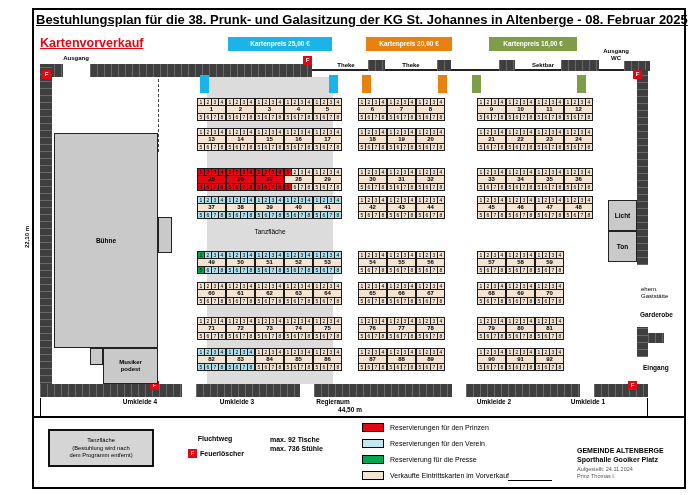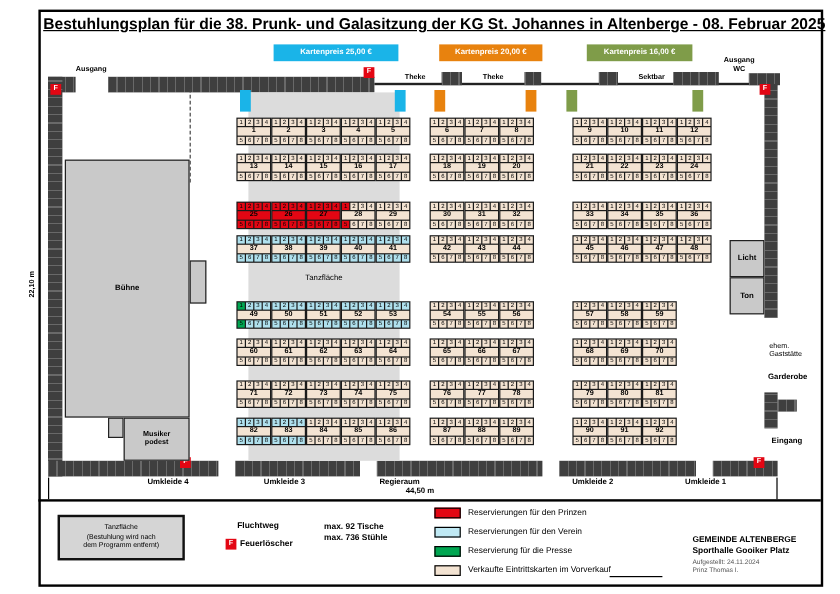--- a/index.html
+++ b/index.html
@@ -34,20 +34,21 @@
   .footer1{font-size:7px;font-weight:bold;line-height:9px;}
   .footer2{font-size:5.5px;color:#555;line-height:7px;}
 </style>
 </head>
 <body>
 
 <div class="page">
   <div class="abs border-frame"></div>
 
   <div class="abs title">Bestuhlungsplan für die 38. Prunk- und Galasitzung der KG St. Johannes in Altenberge - 08. Februar 2025</div>
+  <div class="abs presale">Kartenvorverkauf</div>
   <div class="abs pricebox" style="left: 228px; width: 104px; background: rgb(26, 180, 232);">Kartenpreis 25,00 €</div>
   <div class="abs pricebox" style="left: 366px; width: 86px; background: rgb(232, 130, 14);">Kartenpreis 20,00 €</div>
   <div class="abs pricebox" style="left: 489px; width: 88px; background: rgb(127, 156, 73);">Kartenpreis 16,00 €</div>
 
   <div class="abs toplabel" style="left:56px;top:55px;width:40px;">Ausgang</div>
   <div class="abs toplabel" style="left:330px;top:62px;width:32px;">Theke</div>
   <div class="abs toplabel" style="left:395px;top:62px;width:32px;">Theke</div>
   <div class="abs toplabel" style="left:522px;top:62px;width:42px;">Sektbar</div>
   <div class="abs toplabel" style="left:596px;top:48px;width:40px;">
     <span style="display:block">Ausgang</span>

